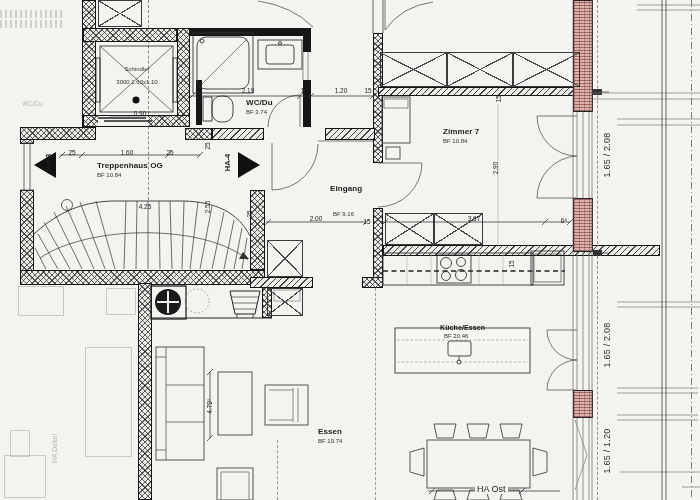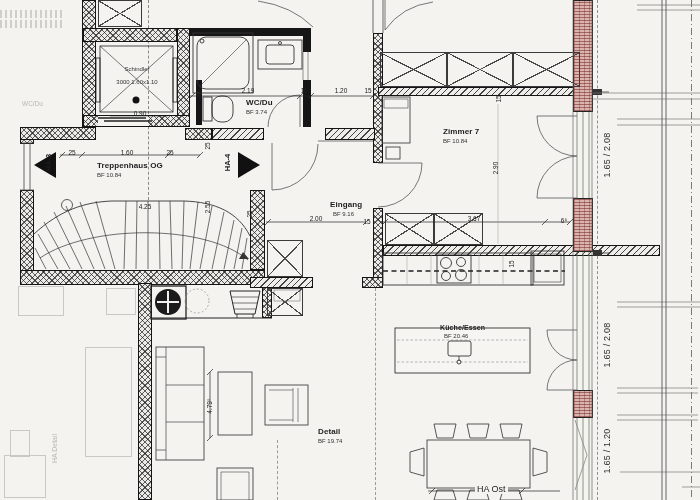--- a/index.html
+++ b/index.html
@@ -234,27 +234,27 @@
 
   <div class="abs arrowL" style="left:34px;top:152px;"></div>
   <div class="abs ha rot" style="left:40px;top:158px;">HA-3</div>
   <div class="abs arrowR" style="left:238px;top:152px;"></div>
   <div class="abs ha rot" style="left:219px;top:158px;">HA-4</div>
 
   <div class="abs room" style="left:97px;top:161px;">Treppenhaus OG</div>
   <div class="abs bf" style="left:97px;top:172px;">BF 10.84</div>
   <div class="abs room" style="left:246px;top:98px;">WC/Du</div>
   <div class="abs bf" style="left:246px;top:109px;">BF 3.74</div>
-  <div class="abs room" style="left:330px;top:200px;">Eingang</div>
+  <div class="abs room" style="left:330px;top:184px;">Eingang</div>
   <div class="abs bf" style="left:333px;top:211px;">BF 9.16</div>
   <div class="abs room" style="left:443px;top:127px;">Zimmer 7</div>
   <div class="abs bf" style="left:443px;top:138px;">BF 10.84</div>
   <div class="abs room" style="left:440px;top:324px;font-size:7px;">Küche/Essen</div>
   <div class="abs bf" style="left:444px;top:333px;">BF 20.46</div>
-  <div class="abs room" style="left:318px;top:427px;">Detail</div>
+  <div class="abs room" style="left:318px;top:427px;">Essen</div>
   <div class="abs bf" style="left:318px;top:438px;">BF 19.74</div>
   <div class="abs" style="left:475px;top:484px;font-size:9px;background:#f4f3f0;padding:0 2px;">HA Ost</div>
 
   <div class="abs tiny" style="left:102px;top:60px;width:70px;">
     <span>Schindler</span><br>
     <span>3000 1.60x1.10</span>
   </div>
 
   <div id="dim-layer" class="abs" style="left:0;top:0;width:700px;height:500px;pointer-events:none;">
       <span class="dim" style="left: 72px; top: 152px;">25</span>

